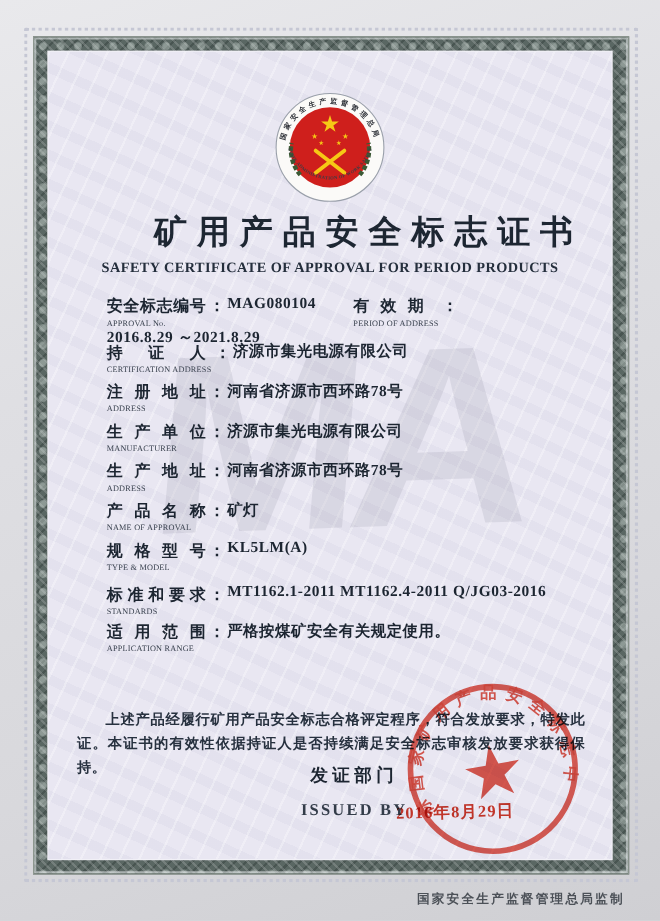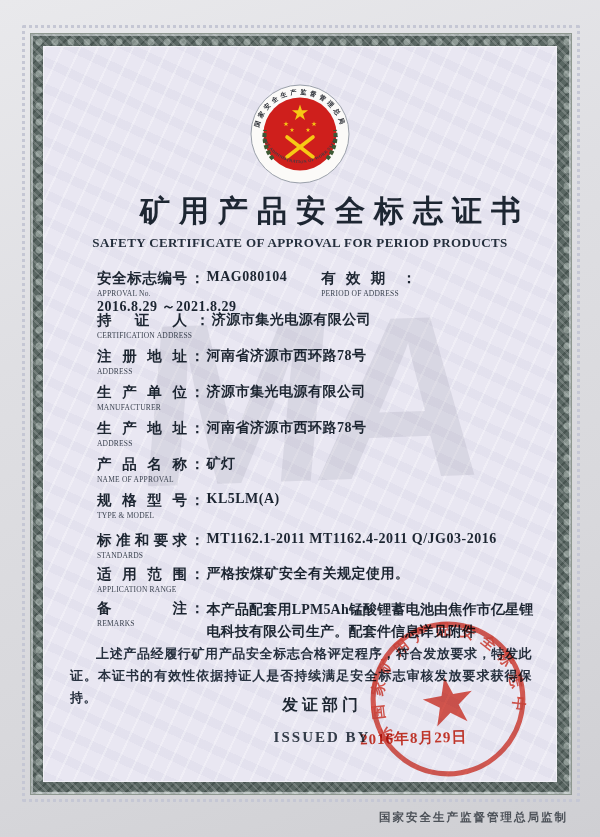--- a/index.html
+++ b/index.html
@@ -174,24 +174,20 @@
       <span class="en-label">TYPE &amp; MODEL</span></span><span class="colon">：</span><span class="val">KL5LM(A)</span>
     </div>
     <div class="row" style="top:484px;">
       <span class="lbl-wrap"><span class="zh-label">标准和要求</span>
       <span class="en-label">STANDARDS</span></span><span class="colon">：</span><span class="val">MT1162.1-2011 MT1162.4-2011 Q/JG03-2016</span>
     </div>
     <div class="row" style="top:518px;">
       <span class="lbl-wrap"><span class="zh-label">适用范围</span>
       <span class="en-label">APPLICATION RANGE</span></span><span class="colon">：</span><span class="val">严格按煤矿安全有关规定使用。</span>
     </div>
-    <div class="row" style="top:552px;">
-      <span class="lbl-wrap"><span class="zh-label">备注</span>
-      <span class="en-label">REMARKS</span></span><span class="colon">：</span><span class="val wrap">本产品配套用LPM5Ah锰酸锂蓄电池由焦作市亿星锂电科技有限公司生产。配套件信息详见附件</span>
-    </div>
 
     <div class="declaration">上述产品经履行矿用产品安全标志合格评定程序，符合发放要求，特发此证。本证书的有效性依据持证人是否持续满足安全标志审核发放要求获得保持。</div>
 
     <div class="issued">
       <div class="zh">发证部门</div>
       <div class="en">ISSUED BY</div>
     </div>
 
     <svg class="seal" viewBox="0 0 160 160">
       <defs>

